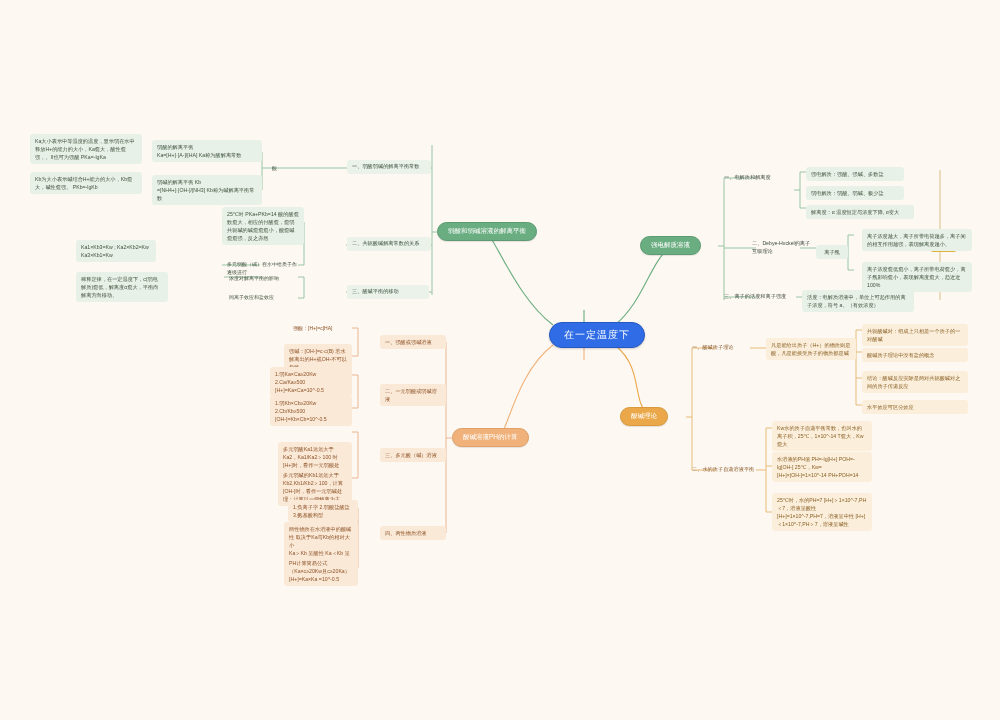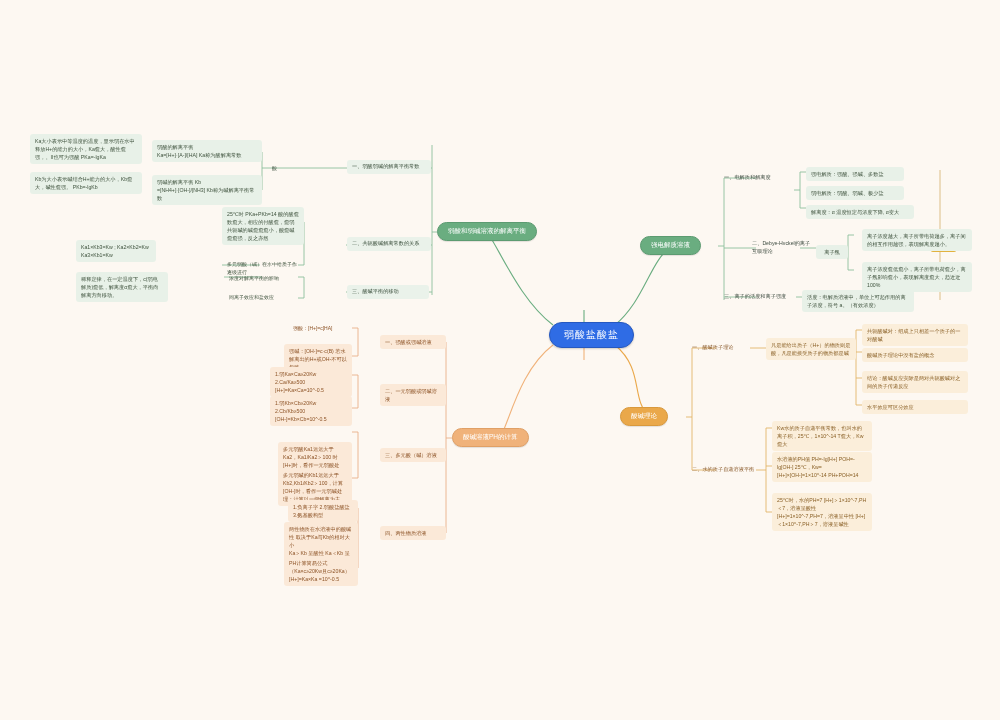--- a/index.html
+++ b/index.html
@@ -173,21 +173,21 @@
       <path d="M856 378 L 862 378"></path>
 
       <path d="M756 470 L 766 470"></path>
       <path d="M766 428 L 766 512"></path>
       <path d="M766 428 L 772 428"></path>
       <path d="M766 466 L 772 466"></path>
       <path d="M766 512 L 772 512"></path>
     </g>
   </svg>
 
-  <div class="node central" style="left:549px;top:322px;">弱酸盐酸盐</div>
+  <div class="node central" style="left:549px;top:322px;">在一定温度下</div>
 
   <div class="node pill green" style="left:437px;top:222px;">弱酸和弱碱溶液的解离平衡</div>
 
   <div class="node pill orange" style="left:452px;top:428px;">酸碱溶液PH的计算</div>
 
   <div class="node pill green" style="left:640px;top:236px;">强电解质溶液</div>
 
   <div class="node pill gold" style="left:620px;top:407px;">酸碱理论</div>
 
   <div class="node tag" style="left:930px;top:236px;">概况</div>

